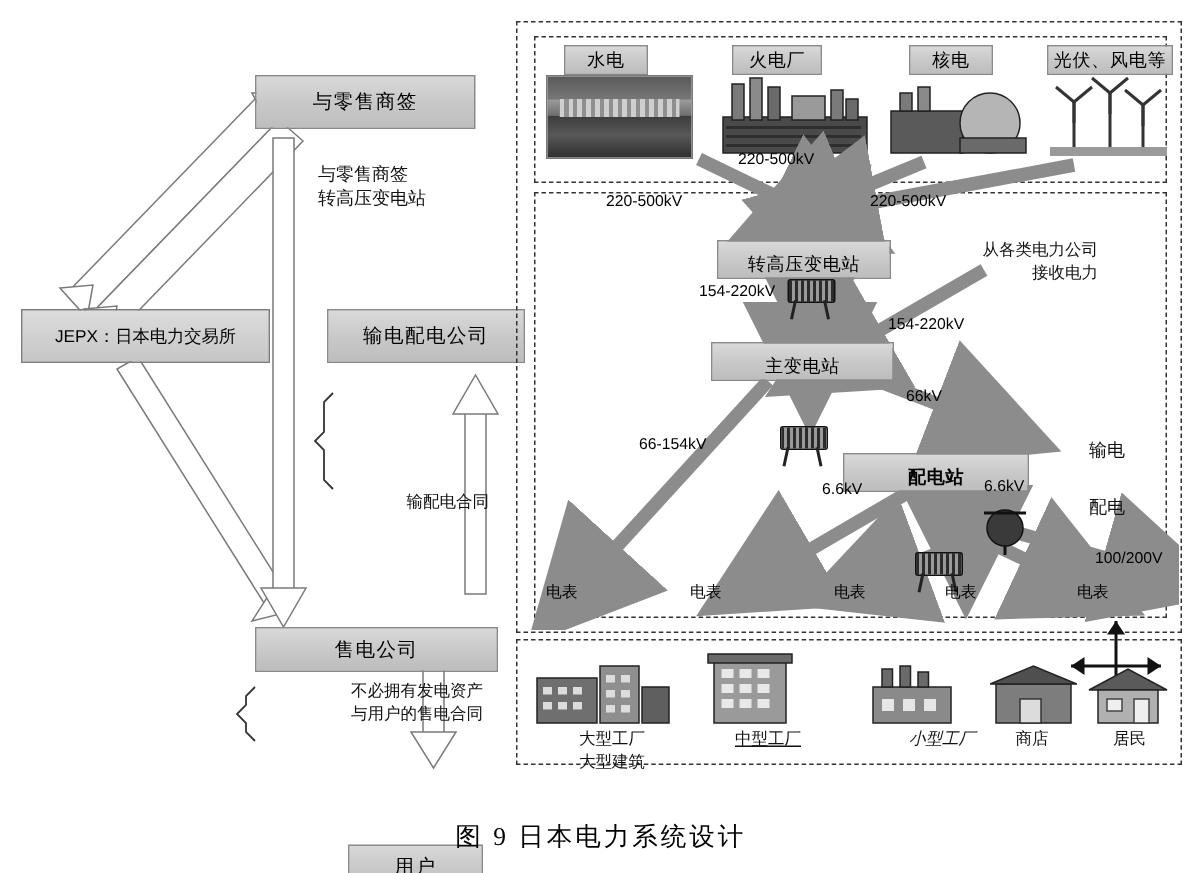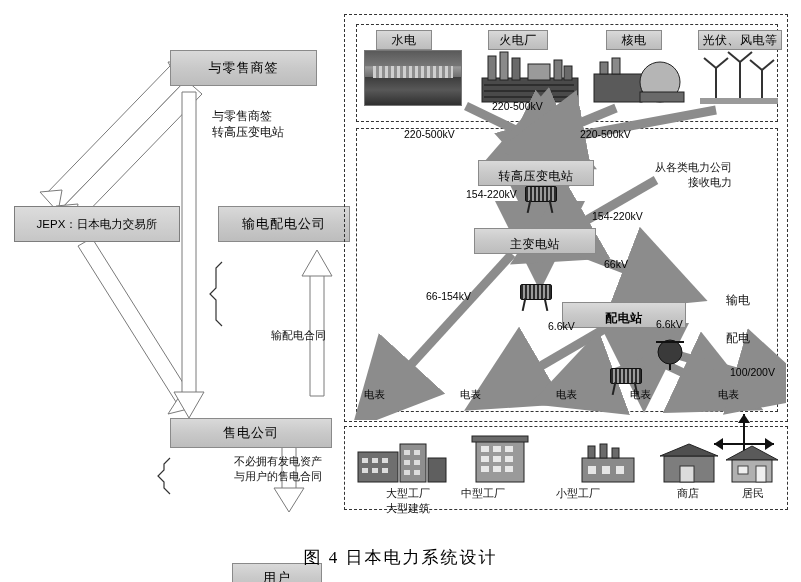--- a/index.html
+++ b/index.html
@@ -372,19 +372,19 @@
 
   <svg class="abs" style="left:724px;top:444px;width:56px;height:40px;">
     <path d="M2,16 L28,2 L54,16 Z" fill="#5a5a5a" stroke="#222"></path>
     <rect x="8" y="16" width="40" height="22" fill="#b0b0b0" stroke="#222"></rect>
     <rect x="14" y="22" width="10" height="8" fill="#efefef" stroke="#444"></rect>
     <rect x="32" y="22" width="10" height="16" fill="#efefef" stroke="#444"></rect>
   </svg>
 
   <div class="abs txt sm" style="left:368px;top:486px;width:80px;text-align:center;">大型工厂
 大型建筑</div>
-  <div class="abs txt sm" style="left:443px;top:486px;width:80px;text-align:center;">中型工厂</div>
-  <div class="abs txt sm" style="left:538px;top:486px;width:80px;text-align:center;">小型工厂</div>
+  <div class="abs txt sm" style="left:472px;top:486px;width:80px;text-align:center;text-decoration:underline;">中型工厂</div>
+  <div class="abs txt sm" style="left:570px;top:486px;width:80px;text-align:right;font-style:italic;">小型工厂</div>
   <div class="abs txt sm" style="left:656px;top:486px;width:64px;text-align:center;">商店</div>
   <div class="abs txt sm" style="left:722px;top:486px;width:62px;text-align:center;">居民</div>
 
-  <div class="abs cap" style="left:0;top:546px;">图 4    日本电力系统设计</div>
+  <div class="abs cap" style="left:0;top:546px;">图 9    日本电力系统设计</div>
 </div>
 
 </body></html>

